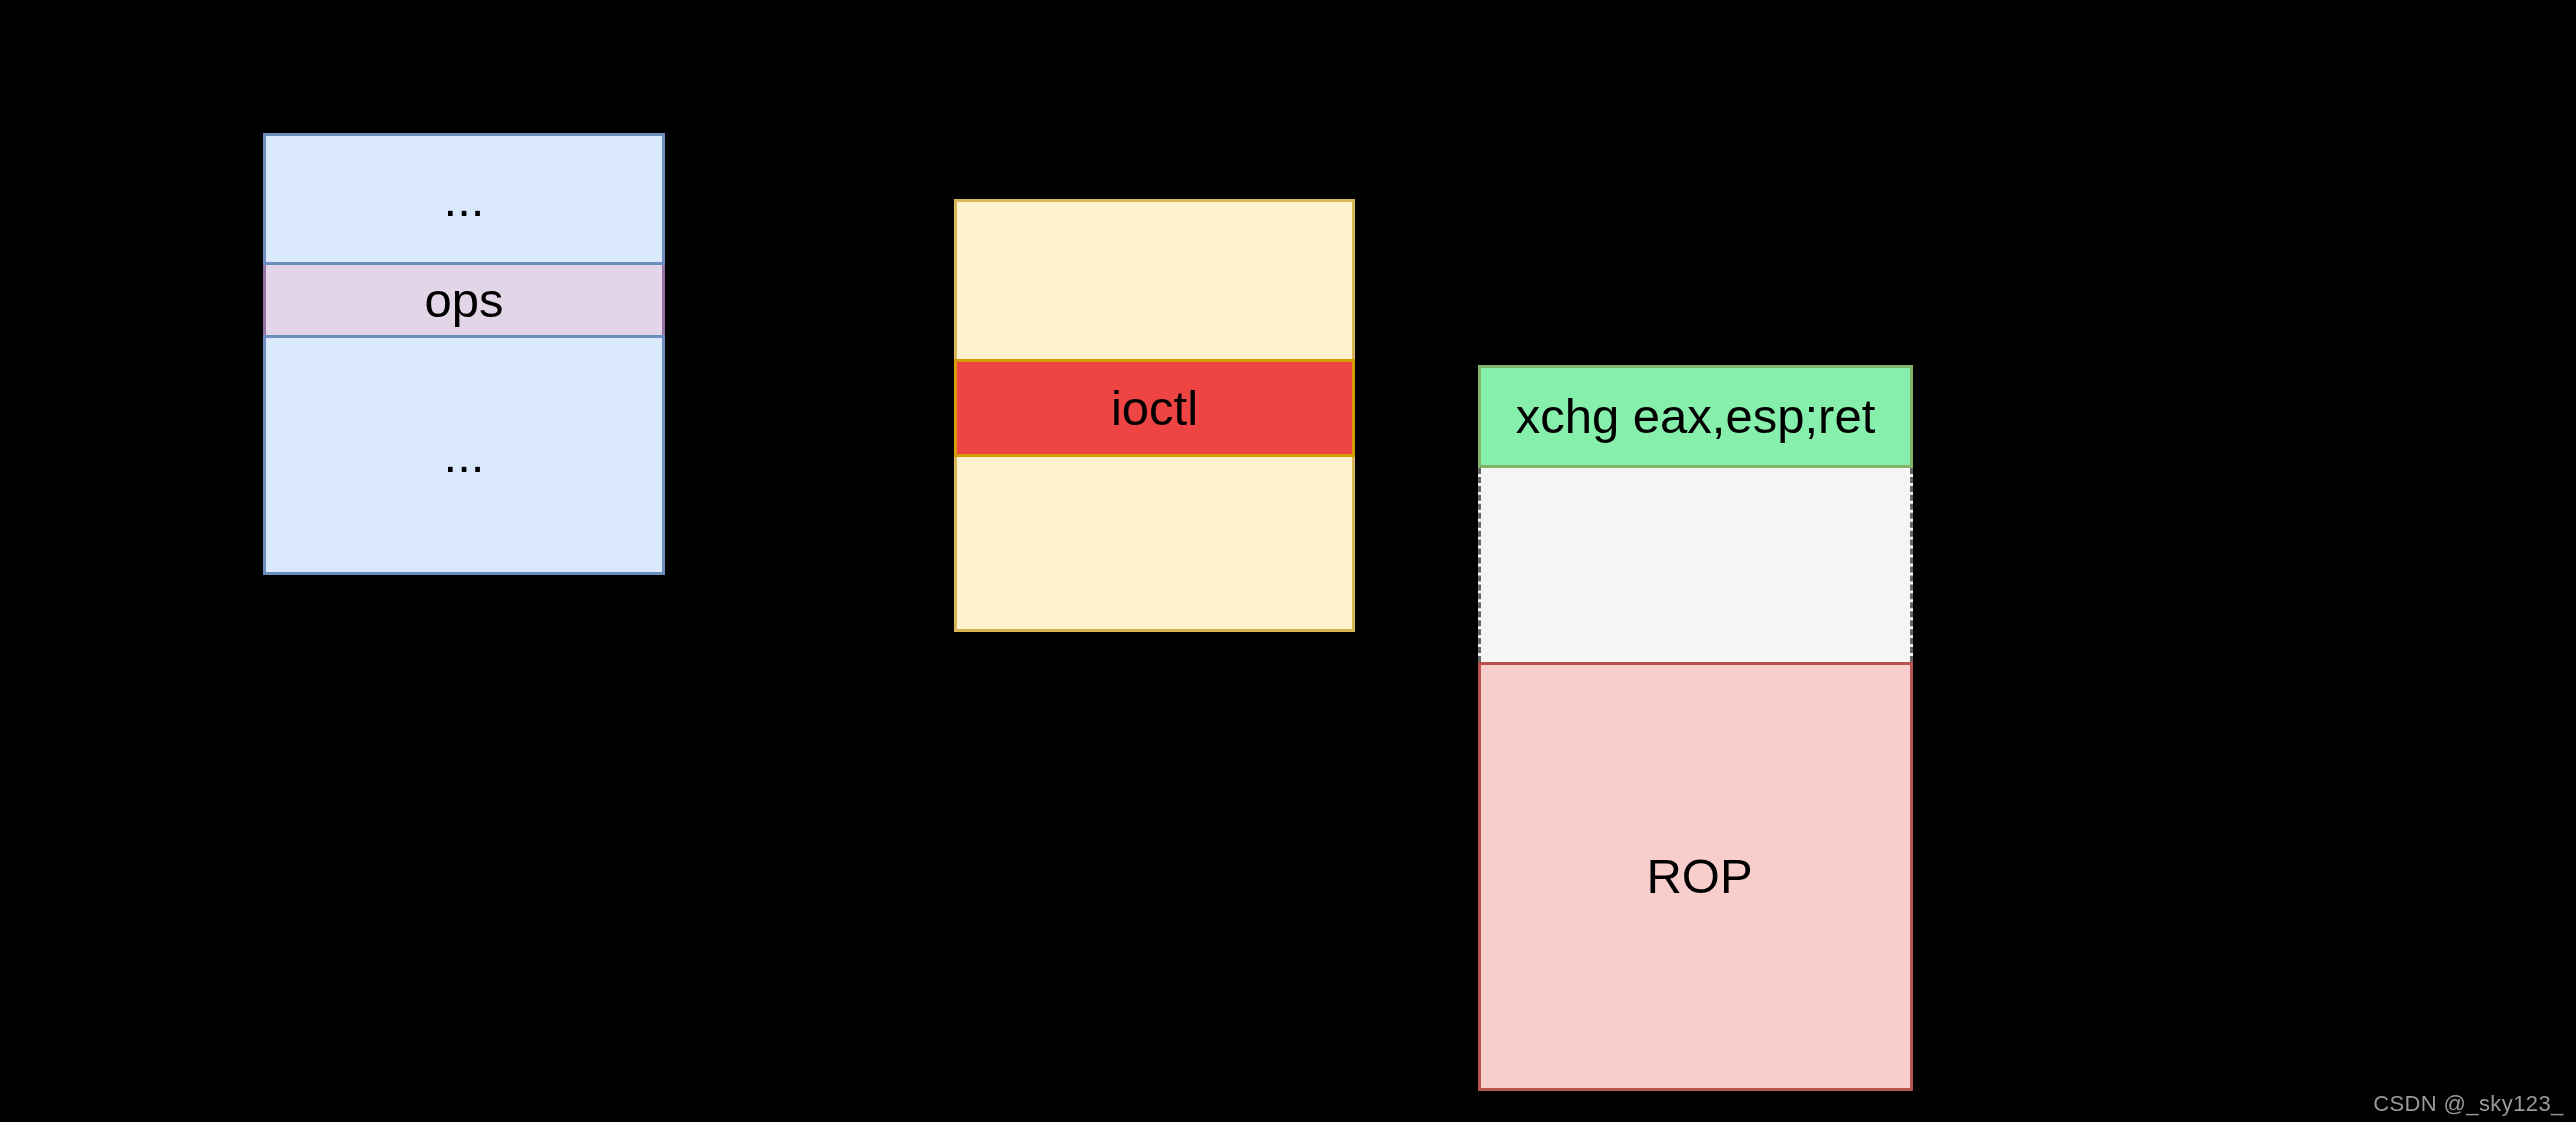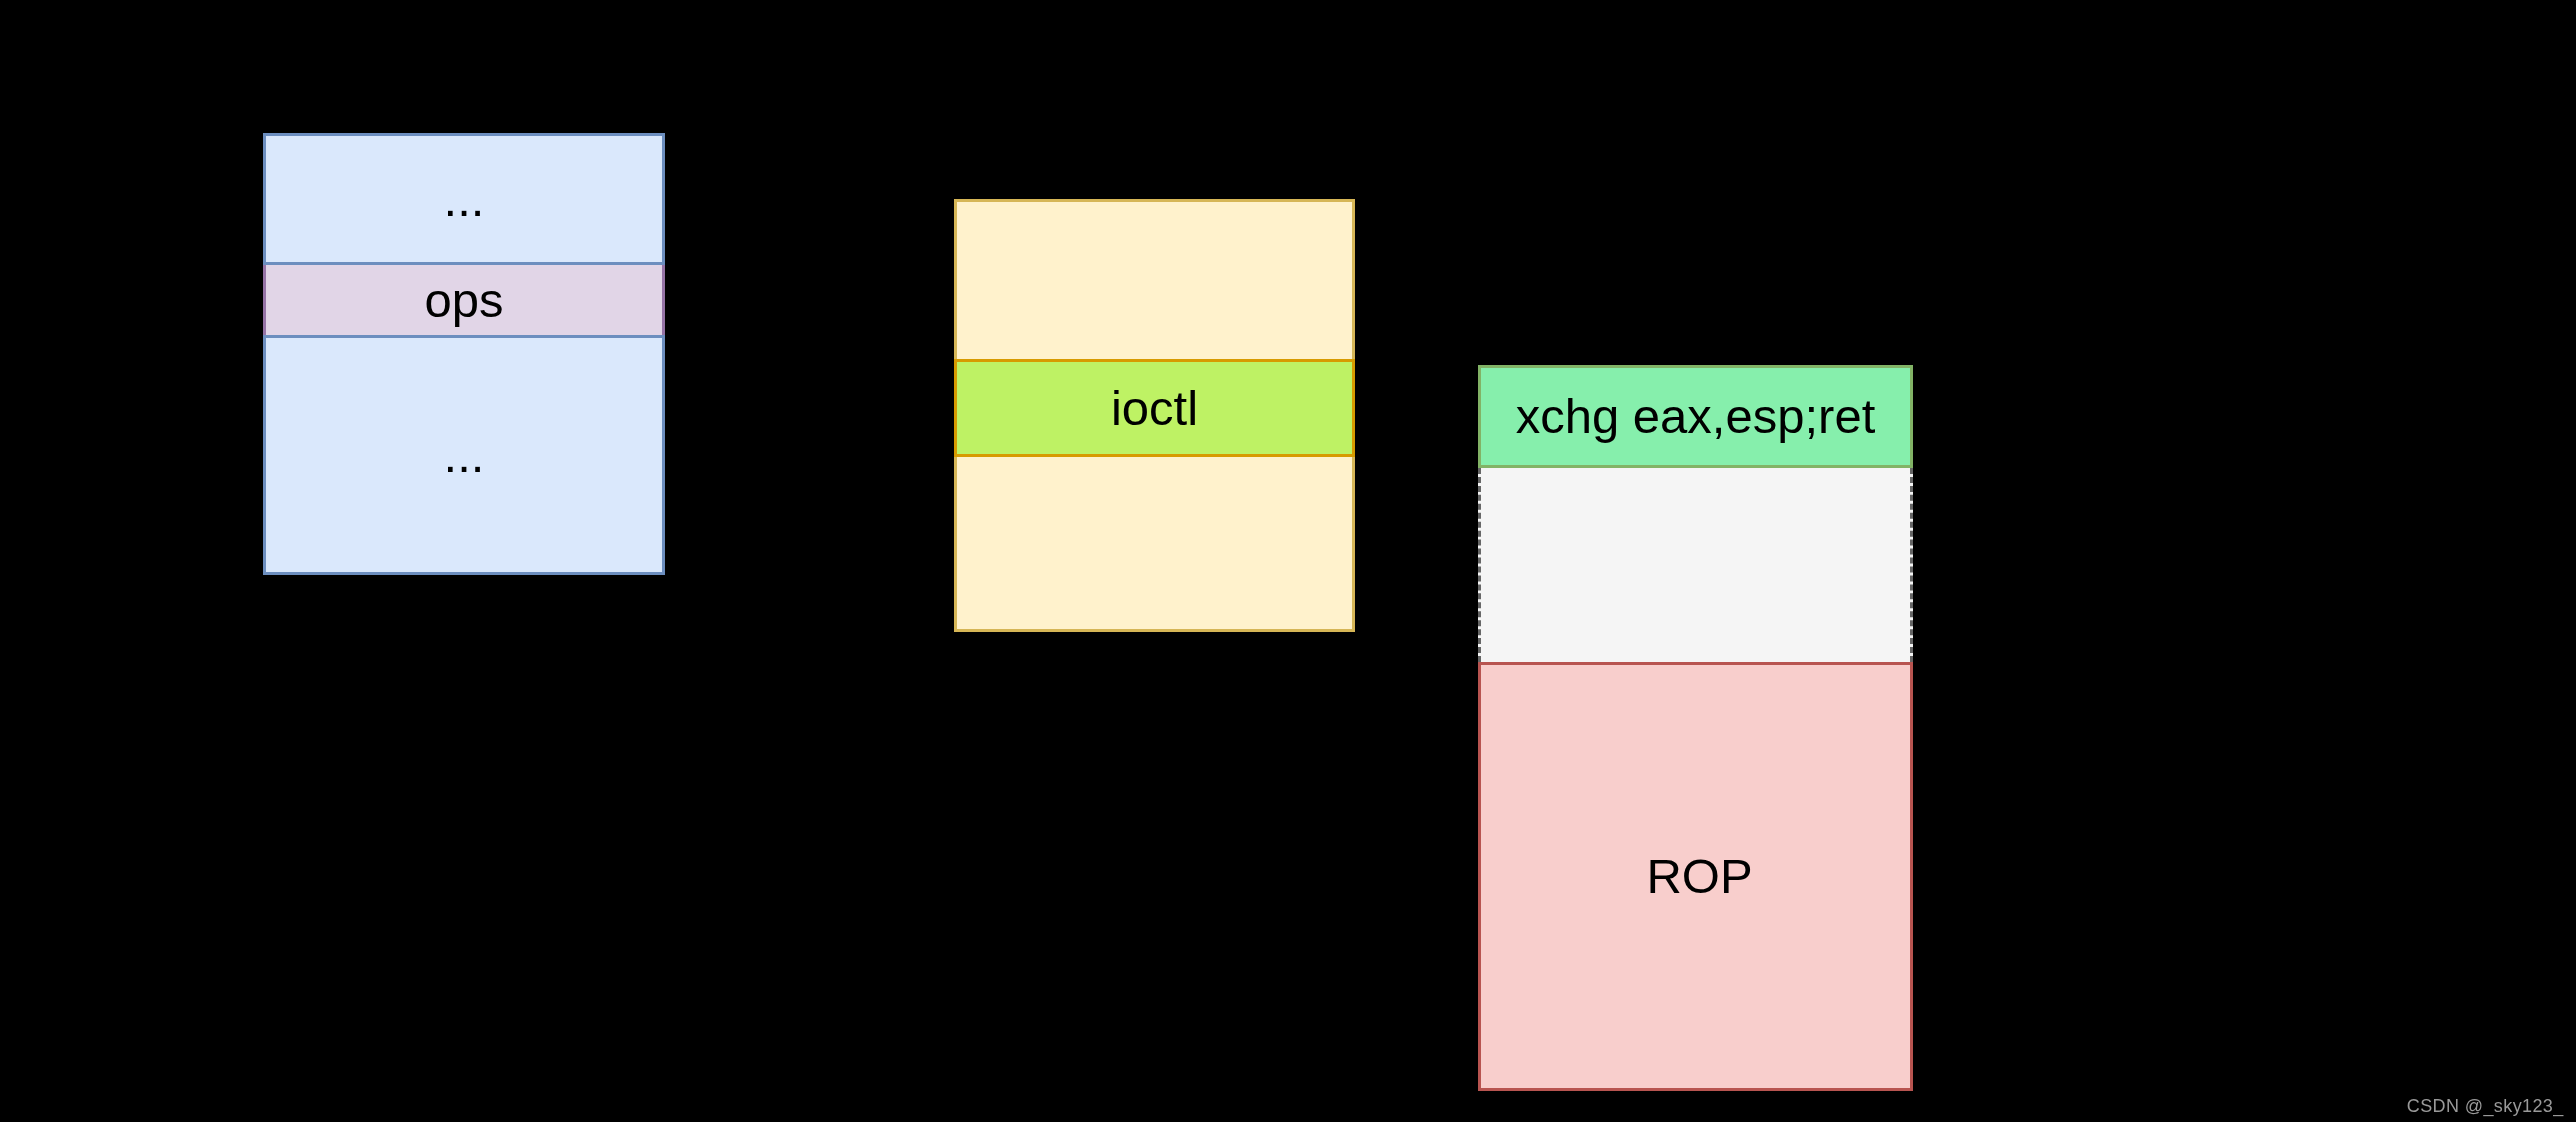--- a/index.html
+++ b/index.html
@@ -41,38 +41,38 @@
   
   .right-box  { left: 1478px; top: 365px; width: 435px; }
   .right-row1 { height: 103px; border: 3.3px solid; }
   .right-row2 { height: 194px; border: 0 dashed; border-left-width: 3.3px; border-right-width: 3.3px; }
   .right-row3 { height: 429px; border: 3.3px solid; }
 
   .watermark {
     position: absolute;
     right: 12.3px;
     bottom: 4.9px;
-    font-size: 18px;
+    font-size: 22px;
     letter-spacing: 0.4px;
   }
 </style>
 </head>
 <body>
 
 <div class="stage" style="background-color: rgb(0, 0, 0);">
 
   <div class="box left-box">
     <div class="row left-row1" style="background-color: rgb(218, 232, 252); border-color: rgb(108, 142, 191);">...</div>
     <div class="row left-row2" style="background-color: rgb(225, 213, 231); border-color: rgb(150, 115, 166);">ops</div>
     <div class="row left-row3" style="background-color: rgb(218, 232, 252); border-color: rgb(108, 142, 191);">...</div>
   </div>
 
   <div class="box mid-box">
     <div class="row mid-row1" style="background-color: rgb(255, 242, 204); border-color: rgb(214, 182, 86);"></div>
-    <div class="row mid-row2" style="background-color: #bef264; border-color: rgb(215, 155, 0);">ioctl</div>
+    <div class="row mid-row2" style="background-color: #ef4444; border-color: rgb(215, 155, 0);">ioctl</div>
     <div class="row mid-row3" style="background-color: rgb(255, 242, 204); border-color: rgb(214, 182, 86);"></div>
   </div>
 
   <div class="box right-box">
     <div class="row right-row1" style="background-color: #86efac; border-color: rgb(130, 179, 102);">xchg eax,esp;ret</div>
     <div class="row right-row2" style="background-color: rgb(245, 245, 245); border-color: rgb(102, 102, 102);"></div>
     <div class="row right-row3" style="background-color: rgb(248, 206, 204); border-color: rgb(184, 84, 80); padding-left: 8px;">ROP</div>
   </div>
 
   <div class="watermark" style="color: rgb(153, 153, 153);">CSDN @_sky123_</div>

